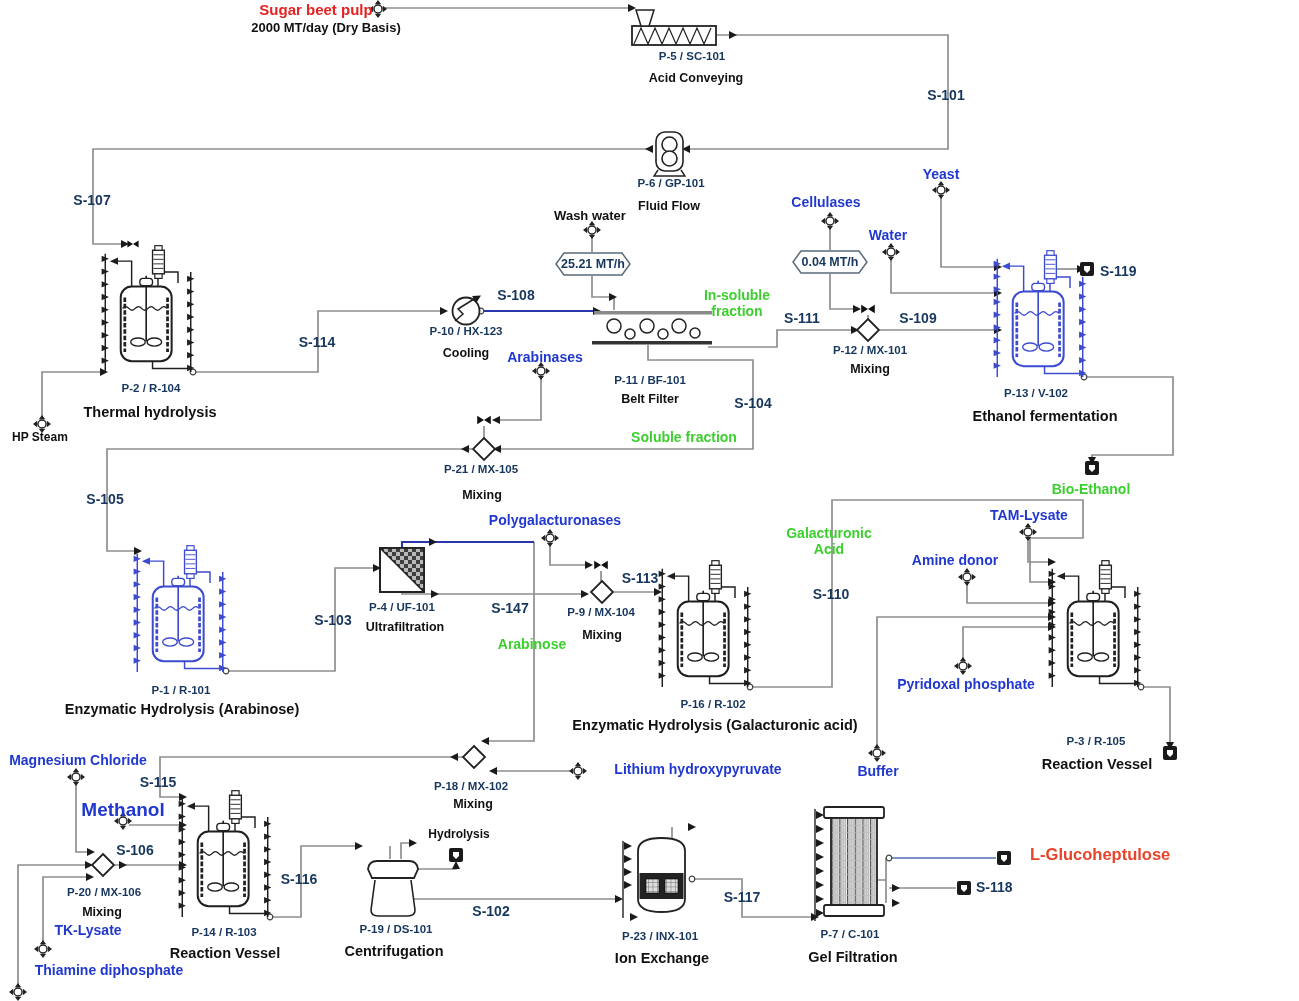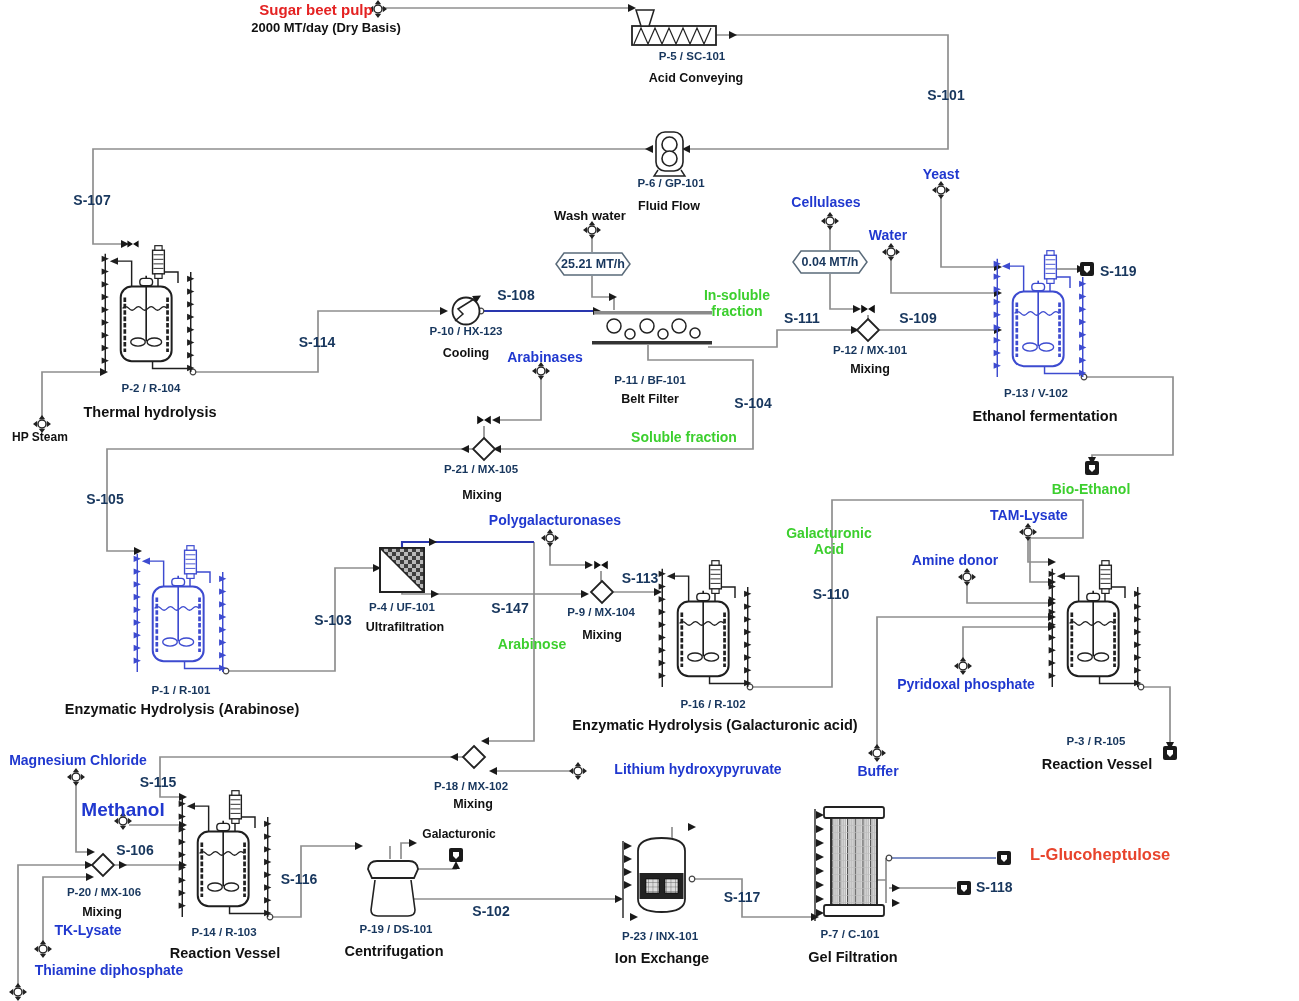--- a/index.html
+++ b/index.html
@@ -424,21 +424,21 @@
 <div class="lb navy ctr" style="left:135px;top:842px">S-106</div>
 <div class="lb tag ctr" style="left:104px;top:886px">P-20 / MX-106</div>
 <div class="lb eq ctr" style="left:102px;top:905px">Mixing</div>
 <div class="lb blue ctr" style="left:88px;top:922px">TK-Lysate</div>
 <div class="lb blue ctr" style="left:109px;top:962px">Thiamine diphosphate</div>
 
 <div class="lb tag ctr" style="left:224px;top:926px">P-14 / R-103</div>
 <div class="lb eqbig ctr" style="left:225px;top:945px">Reaction Vessel</div>
 <div class="lb navy ctr" style="left:299px;top:871px">S-116</div>
 
-<div class="lb blk ctr" style="left:459px;top:828px">Galacturonic</div>
+<div class="lb blk ctr" style="left:459px;top:828px">Hydrolysis</div>
 <div class="lb tag ctr" style="left:396px;top:923px">P-19 / DS-101</div>
 <div class="lb eqbig ctr" style="left:394px;top:943px">Centrifugation</div>
 <div class="lb navy ctr" style="left:491px;top:903px">S-102</div>
 
 <div class="lb tag ctr" style="left:660px;top:930px">P-23 / INX-101</div>
 <div class="lb eqbig ctr" style="left:662px;top:950px">Ion Exchange</div>
 <div class="lb navy ctr" style="left:742px;top:889px">S-117</div>
 
 <div class="lb tag ctr" style="left:850px;top:928px">P-7 / C-101</div>
 <div class="lb eqbig ctr" style="left:853px;top:949px">Gel Filtration</div>

